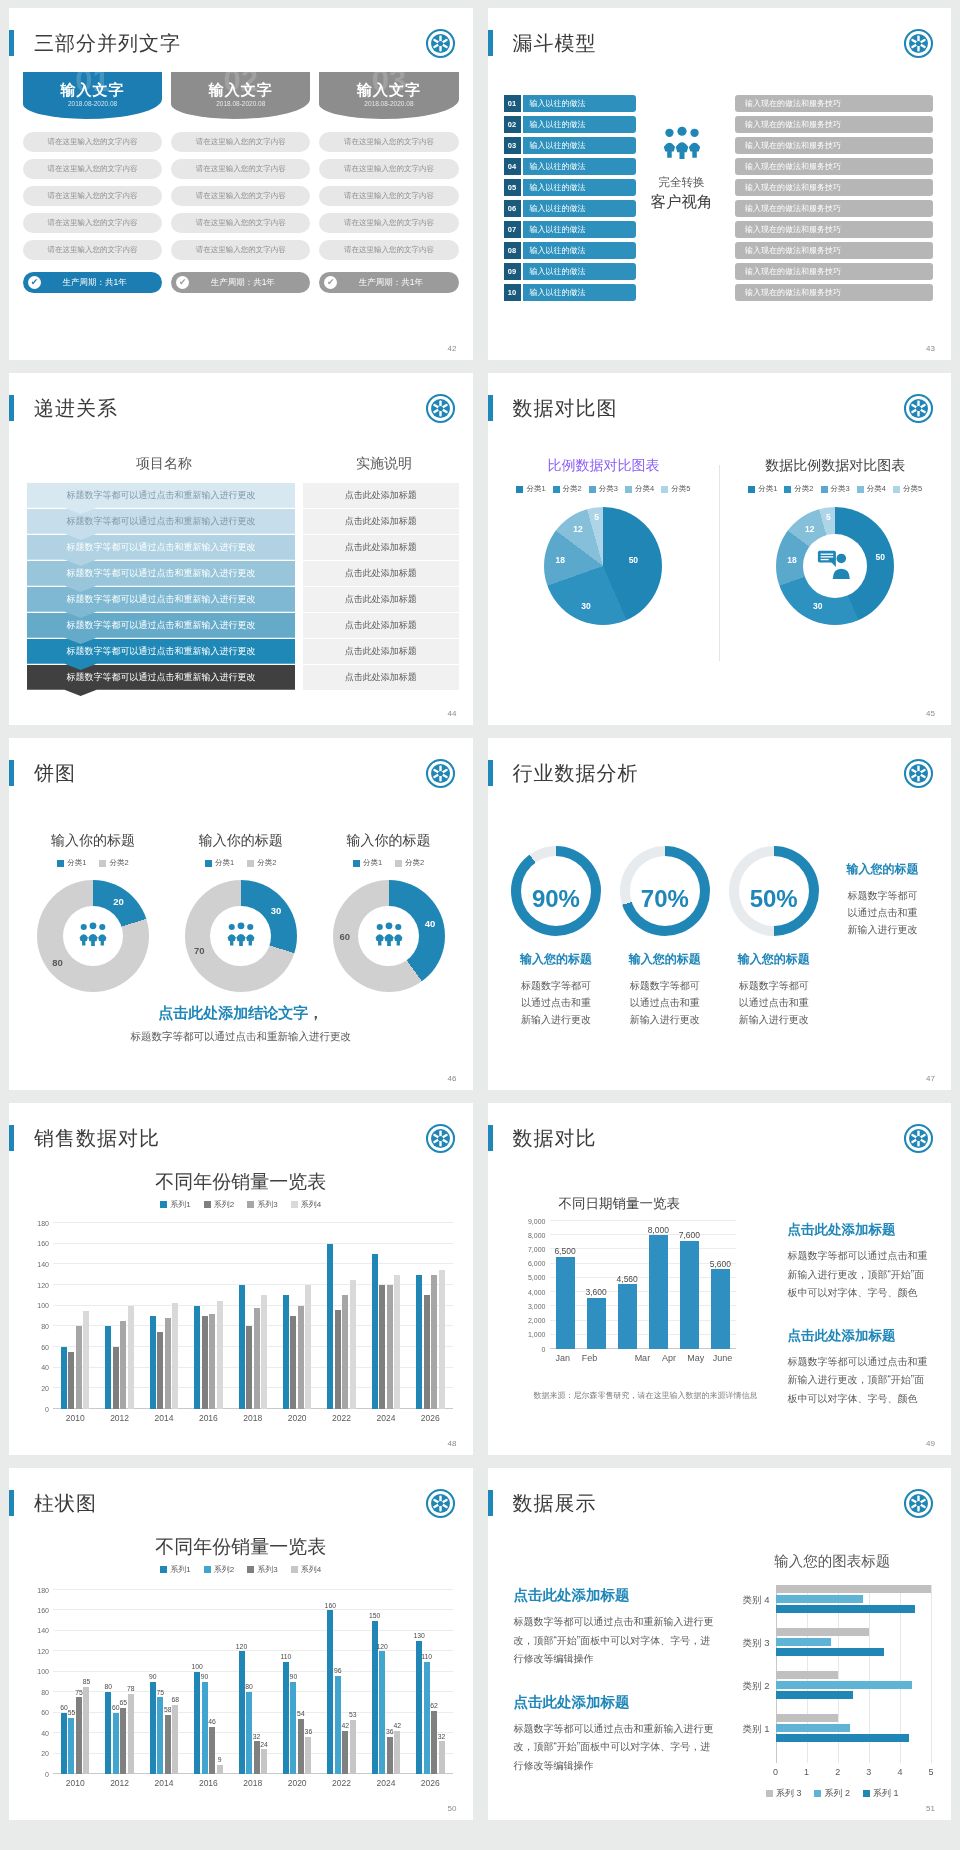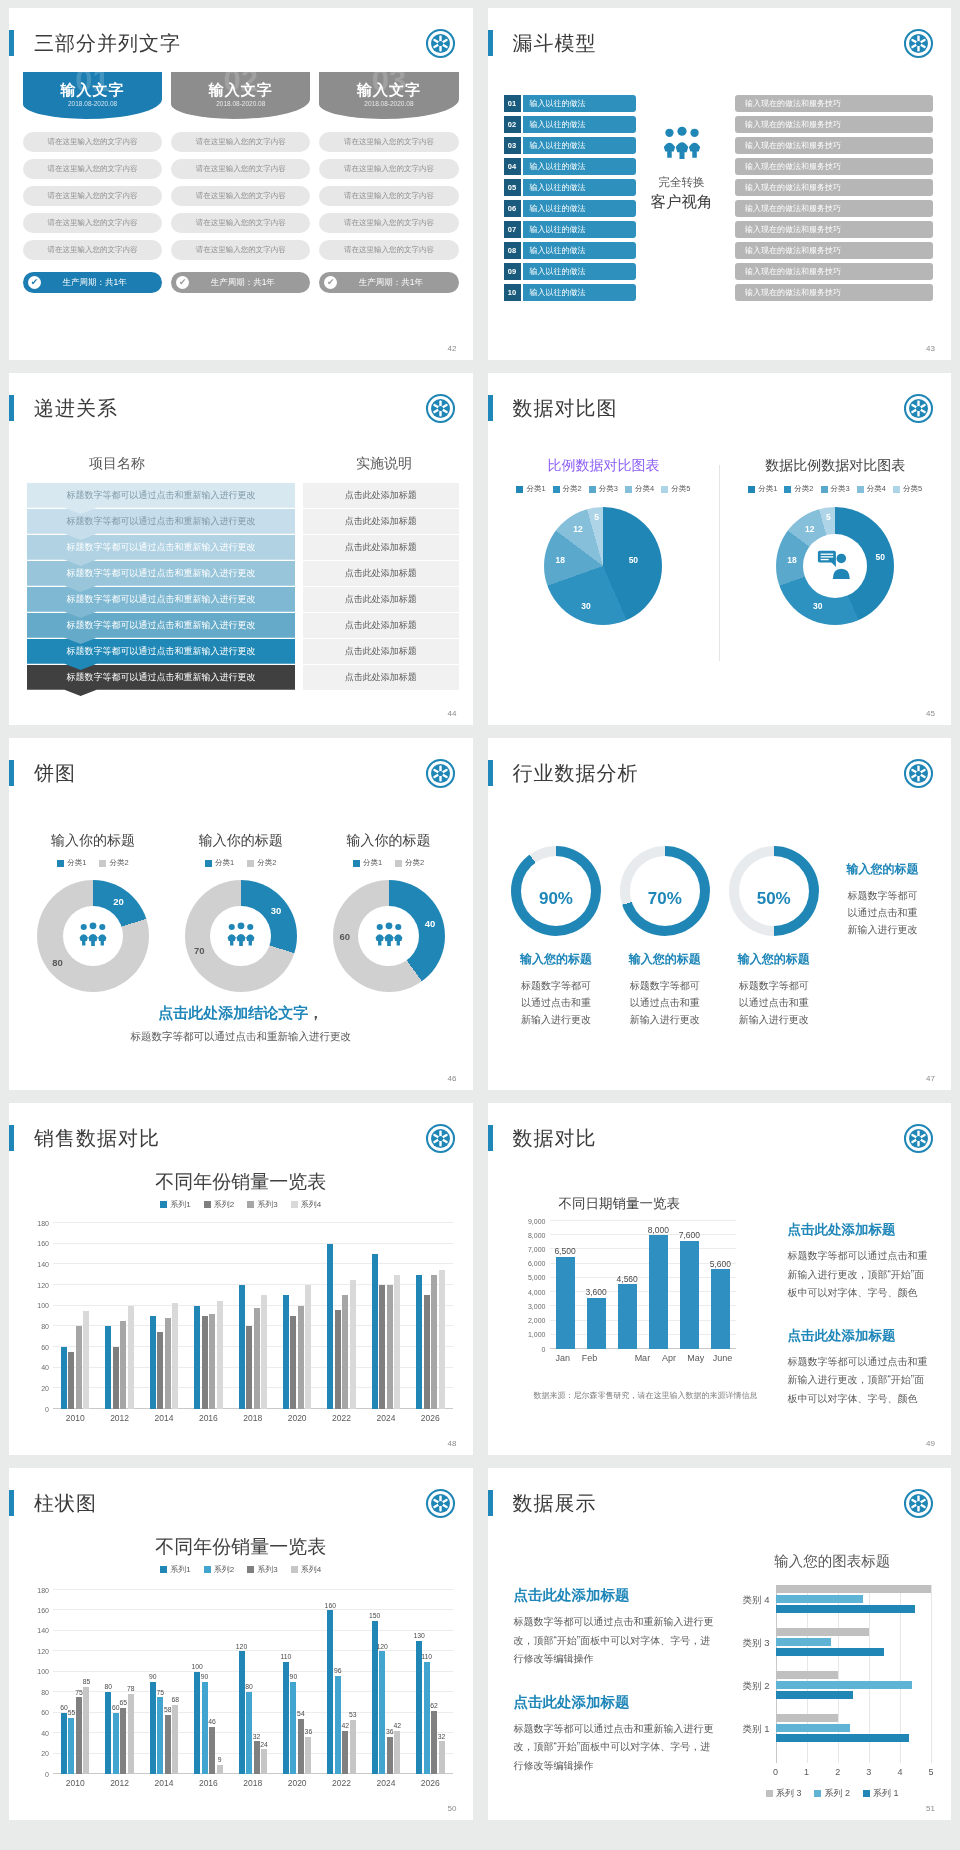--- a/index.html
+++ b/index.html
@@ -71,21 +71,21 @@
   .col46 { flex:1; text-align:center; }
   .cols46 { position:absolute; left:10px; right:10px; top:94px; display:flex; }
   .concl46 { position:absolute; left:0; right:0; top:266px; text-align:center; }
   .concl46 .t { font-size:15px; font-weight:bold; color:#1e86b8; }
   .concl46 .t em { font-style:normal; color:#555; }
   .concl46 .b { margin-top:7px; font-size:10.5px; color:#595959; }
   .cols47 { position:absolute; left:18px; right:18px; top:108px; display:flex; gap:8px; }
   .col47 { flex:1; text-align:center; }
   .ring { position:relative; width:90px; height:90px; border-radius:50%; margin:0 auto; }
   .ring .hole { inset:11%; }
-  .ring .pct { font-size:17px; font-weight:bold; color:#1e86b8;margin-top:16px; }
+  .ring .pct { font-size:24px; font-weight:bold; color:#1e86b8;margin-top:16px; }
   .col47 .t { margin-top:15px; font-size:12px; font-weight:bold; color:#1e86b8; }
   .col47 .b { margin-top:9px; font-size:10px; color:#595959; line-height:1.7; }
   
   .rcol49 { position:absolute; left:300px; right:22px; top:118px; }
   .tb .tt { font-size:13.5px; font-weight:bold; color:#1e86b8; }
   .tb .bb { margin-top:8px; font-size:10px; color:#595959; line-height:1.85; }
   .tb + .tb { margin-top:24px; }
   .src49 { position:absolute; left:46px; top:287px; font-size:8px; color:#7f7f7f; }
   .lcol51 { position:absolute; left:26px; top:118px; width:205px; }
   .lcol51 .tb .tt { font-size:14.5px; }
@@ -269,21 +269,21 @@
     <span class="logo"><svg viewBox="0 0 36 36" width="31" height="31">
           <circle cx="18" cy="18" r="15.7" fill="#fff" stroke="#1f86b6" stroke-width="2.4"></circle>
           <circle cx="18" cy="18" r="11" fill="#1f86b6"></circle>
           <g fill="#fff">
             <rect x="16.6" y="8.6" width="2.8" height="18.8" rx="1.2"></rect>
             <rect x="16.6" y="8.6" width="2.8" height="18.8" rx="1.2" transform="rotate(60 18 18)"></rect>
             <rect x="16.6" y="8.6" width="2.8" height="18.8" rx="1.2" transform="rotate(-60 18 18)"></rect>
           </g>
           <circle cx="18" cy="18" r="3" fill="#1f86b6"></circle>
         </svg></span>
-    <div class="hdr44" style="left:80px; width:150px; ">项目名称</div>
+    <div class="hdr44" style="left:80px; width:150px; text-align:center;">项目名称</div>
     <div class="hdr44" style="left:300px; width:150px; text-align:center;">实施说明</div>
     <div class="rows44" id="c44">
         <div class="row44">
           <div class="lf" style="background: rgb(216, 232, 241); color: rgb(127, 154, 168); z-index: 9;">标题数字等都可以通过点击和重新输入进行更改</div>
           <div class="rt">点击此处添加标题</div>
         </div>
         <div class="row44">
           <div class="lf" style="background: rgb(198, 221, 235); color: rgb(127, 154, 168); z-index: 8;">标题数字等都可以通过点击和重新输入进行更改</div>
           <div class="rt">点击此处添加标题</div>
         </div>

